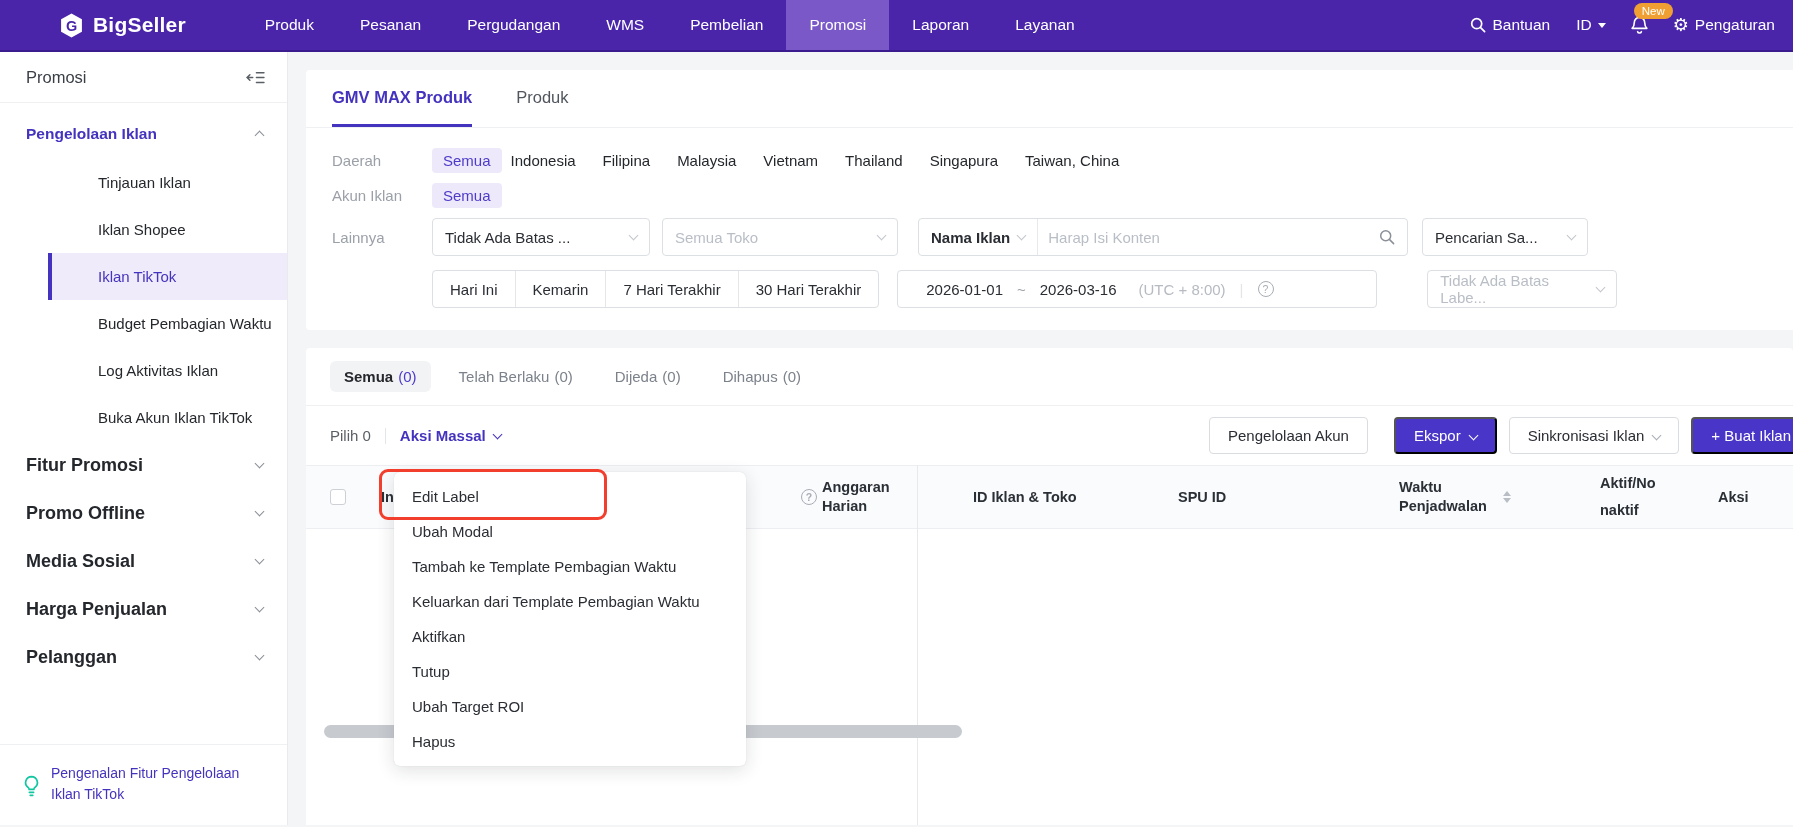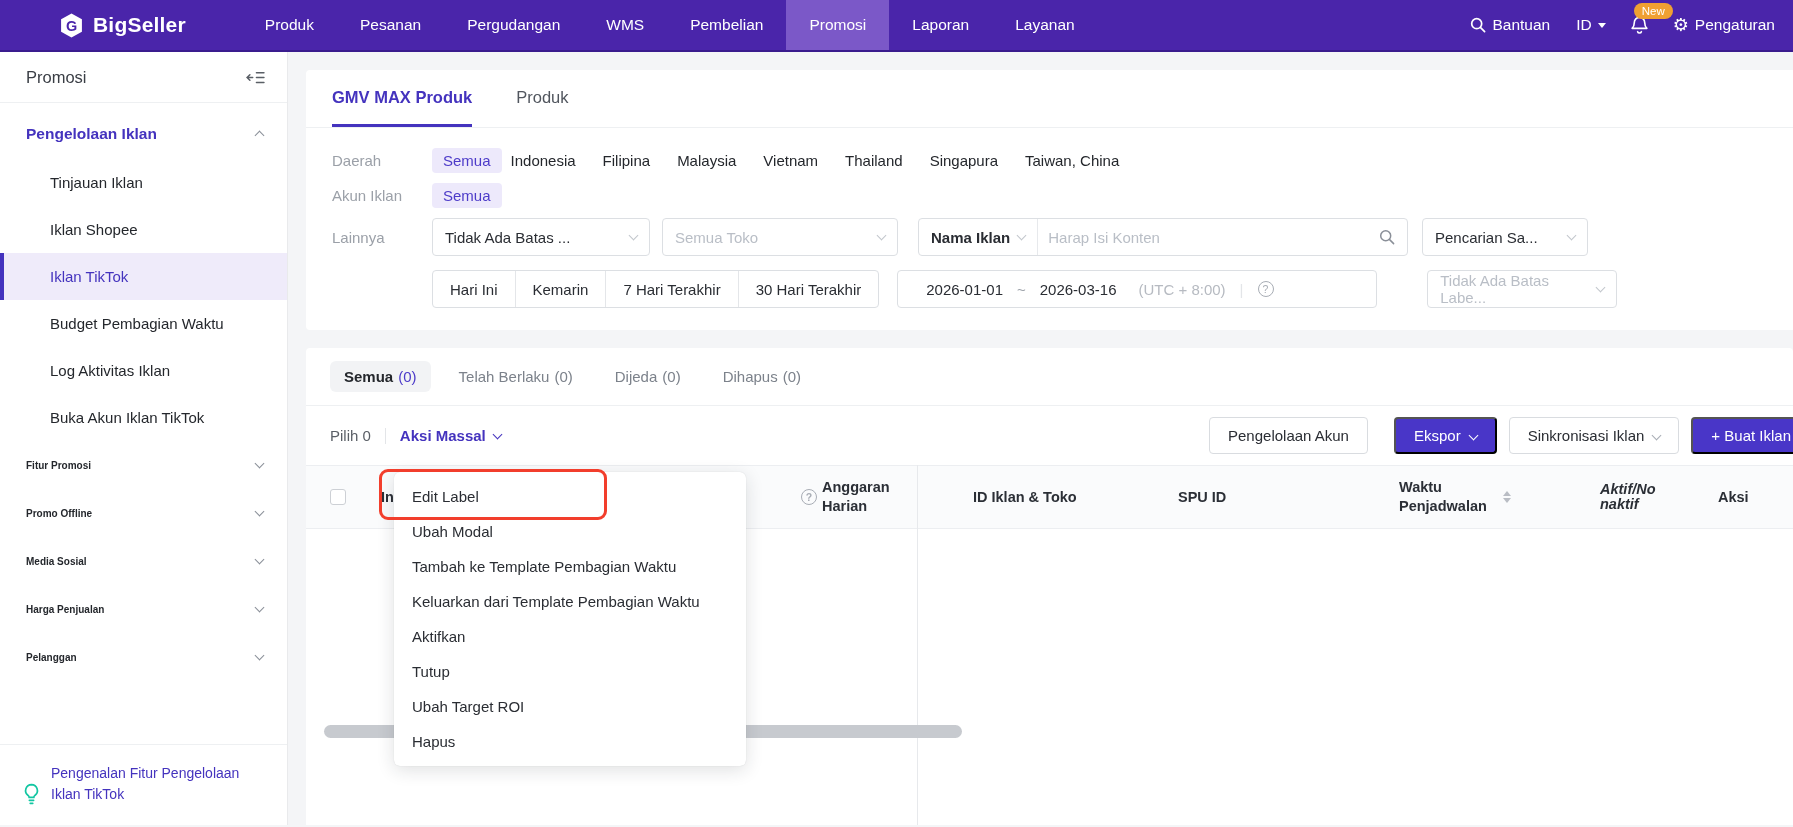--- a/index.html
+++ b/index.html
@@ -31,25 +31,25 @@
   
   .shell { display:flex; height:773px; }
 
   
   .sidebar { width:288px; background:#fff; border-right:1px solid #E9EAEC; display:flex; flex-direction:column; flex:0 0 auto; }
   .sb-head { height:50px; display:flex; align-items:center; justify-content:space-between; padding:0 22px 0 26px; }
   .sb-title { font-size:16.5px; color:#3A3E45; }
   .sb-collapse { color:#5A5F66; cursor:pointer; display:flex; }
   .sb-div { border-top:1px solid #EEF0F2; }
   .sb-group-head { height:50px; display:flex; align-items:center; justify-content:space-between; padding:0 24px 0 26px; font-size:15.5px; font-weight:bold; color:#4433BE; cursor:pointer; margin-top:6px; }
-  .sb-item { height:47px; display:flex; align-items:center; padding-left:46px; font-size:15px; color:#24272C; cursor:pointer; border-left:4px solid transparent; }
+  .sb-item { height:47px; display:flex; align-items:center; padding-left:46px; font-size:15px; color:#24272C; cursor:pointer; border-left:4px solid transparent;margin-left:48px; }
   .sb-item.active { background:#EFEBFA; color:#4433BE; border-left:4px solid #4433BE; }
-  .sb-section { height:48px; display:flex; align-items:center; justify-content:space-between; padding:0 24px 0 26px; font-size:10px; font-weight:bold; color:#24272C; cursor:pointer; }
+  .sb-section { height:48px; display:flex; align-items:center; justify-content:space-between; padding:0 24px 0 26px; font-size:18px; font-weight:bold; color:#24272C; cursor:pointer; }
   .sb-section .chv, .sb-group-head .chv { color:#8A8F98; }
-  .sb-footer { margin-top:auto; border-top:1px solid #EEF0F2; padding:18px 20px 20px 22px; display:flex; gap:10px; align-items:flex-end; }
+  .sb-footer { margin-top:auto; border-top:1px solid #EEF0F2; padding:18px 20px 20px 22px; display:flex; gap:10px; align-items:center; }
   .sb-footer-link { color:#4433BE; font-size:14px; line-height:21px; cursor:pointer; max-width:200px; }
 
   
   .main { flex:1; padding:18px 0 0 18px; display:flex; flex-direction:column; overflow:hidden; }
   .card { background:#fff; border-radius:4px 0 0 4px; }
 
   
   .tabs-row { display:flex; gap:44px; padding:0 26px; border-bottom:1px solid #EEF0F2; height:58px; align-items:stretch; }
   .tab { display:flex; align-items:center; font-size:16.5px; color:#51565E; cursor:pointer; border-bottom:3px solid transparent; }
   .tab.active { color:#4433BE; font-weight:bold; border-bottom:3px solid #4433BE; }
@@ -103,21 +103,21 @@
   .th { display:flex; align-items:center; }
   .cb { width:16px; height:16px; border:1px solid #CDD0D5; border-radius:3px; background:#fff; cursor:pointer; flex:0 0 auto; }
   .th-cb { width:60px; padding-left:24px; }
   .th-info { width:435px; padding-left:15px; }
   .th-anggaran { width:116px; line-height:19px; }
   .th-anggaran .helpq { margin-right:5px; }
   .th-id { width:225px; padding-left:56px; }
   .th-spu { width:235px; padding-left:36px; }
   .th-waktu { width:205px; padding-left:22px; line-height:19px; }
   .th-waktu .txt { width:96px; }
-  .th-aktif { width:112px; padding-left:18px; line-height:15px;font-style:italic; }
+  .th-aktif { width:112px; padding-left:18px; line-height:27px; }
   .th-aksi { width:90px; padding-left:24px; }
   .pin-divider { position:absolute; left:611px; top:0; bottom:0; width:1px; background:#E7E9EC; }
   .hscroll { position:absolute; left:18px; top:260px; width:638px; height:13px; border-radius:7px; background:#C7CACF; z-index:5; cursor:pointer; }
 
   
   .menu { position:absolute; z-index:20; left:88px; top:66px; width:352px; background:#fff; border-radius:6px; box-shadow:0 4px 18px rgba(31,35,41,.14), 0 0 1px rgba(31,35,41,.18); padding:7px 0; }
   .menu-item { padding:9px 18px; font-size:15px; color:#2A2D33; cursor:pointer; white-space:nowrap; }
   .red-box { position:absolute; z-index:30; left:-15px; top:-3px; width:228px; height:51px; border:3px solid #F23E2C; border-radius:9px; pointer-events:none; }
 </style>
 </head>

